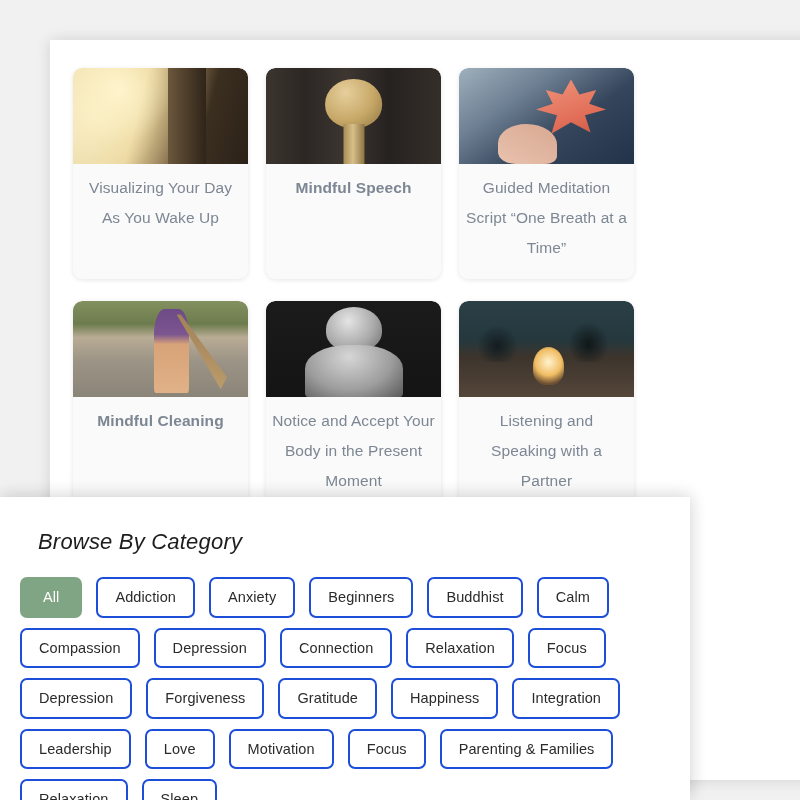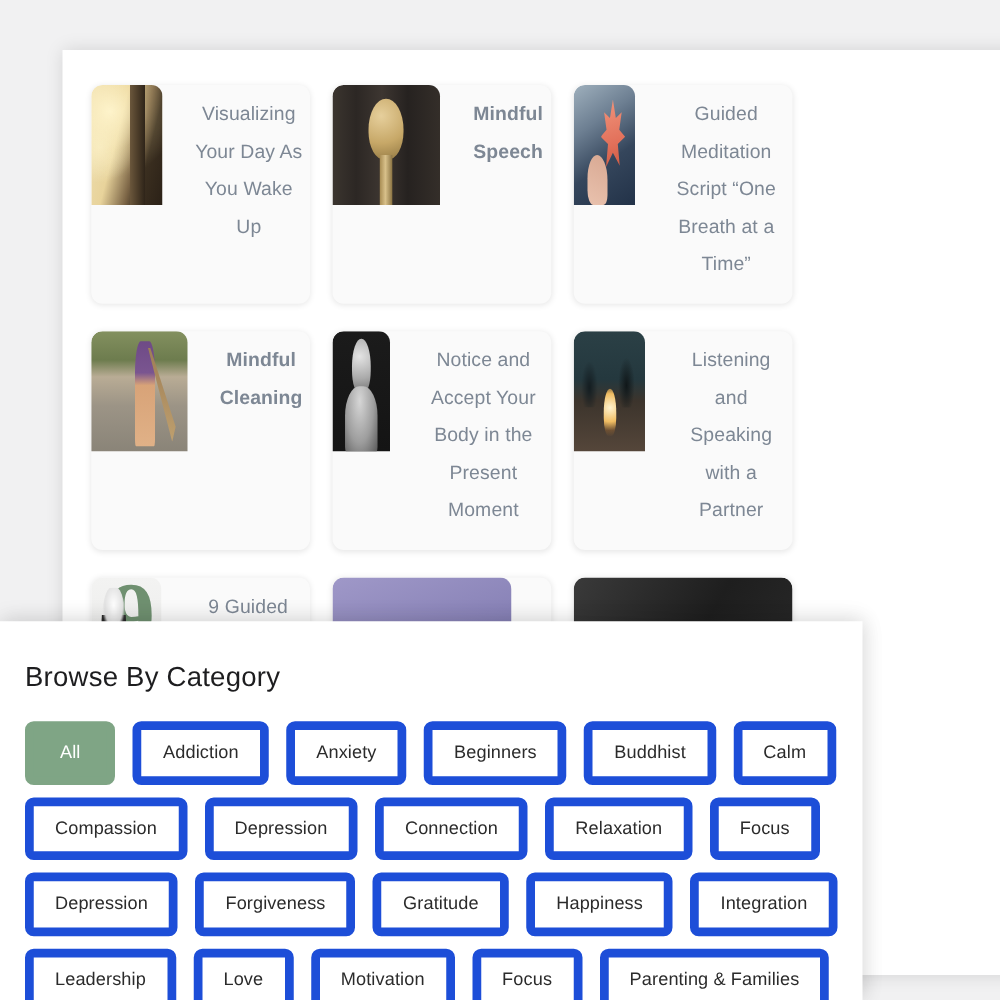--- a/index.html
+++ b/index.html
@@ -41,22 +41,21 @@
   }
 
   .script-card {
     width: 175px;
     margin: 0 9px 22px 9px;
     background: #fafafa;
     border-radius: 9px;
     box-shadow: 0 1px 5px rgba(0,0,0,0.10);
     overflow: hidden;
     display: flex;
-    flex-direction: row;
-    gap: 20px;
+    flex-direction: column;
   }
 
   .card-thumb {
     width: 100%;
     height: 96px;
     border-radius: 9px 9px 0 0;
     position: relative;
     overflow: hidden;
     background: #cfcfcf;
   }
@@ -219,33 +218,34 @@
     box-shadow: 0 -3px 16px rgba(0,0,0,0.10), 3px 0 16px rgba(0,0,0,0.07);
     padding: 18px 18px 0 18px;
     z-index: 20;
   }
 
   #panel-heading {
     font-size: 22px;
     color: #1d1d1f;
     font-weight: 400;
     letter-spacing: 0.2px;
-    margin: 14px 0 22px 2px;
+    margin: 14px 0 22px 20px;
+    font-style: italic;
   }
 
   #category-list {
     display: flex;
     flex-wrap: wrap;
     gap: 10px 14px;
     padding-left: 2px;
     width: 668px;
   }
 
   .category-chip {
-    border: 7px solid #1d4ed8;
+    border: 2px solid #1d4ed8;
     border-radius: 7px;
     background: #ffffff;
     color: #2b2b2b;
     font-size: 14.5px;
     line-height: 1;
     padding: 11px 17px;
     white-space: nowrap;
     cursor: pointer;
     font-family: "Liberation Sans", sans-serif;
     letter-spacing: 0.1px;

